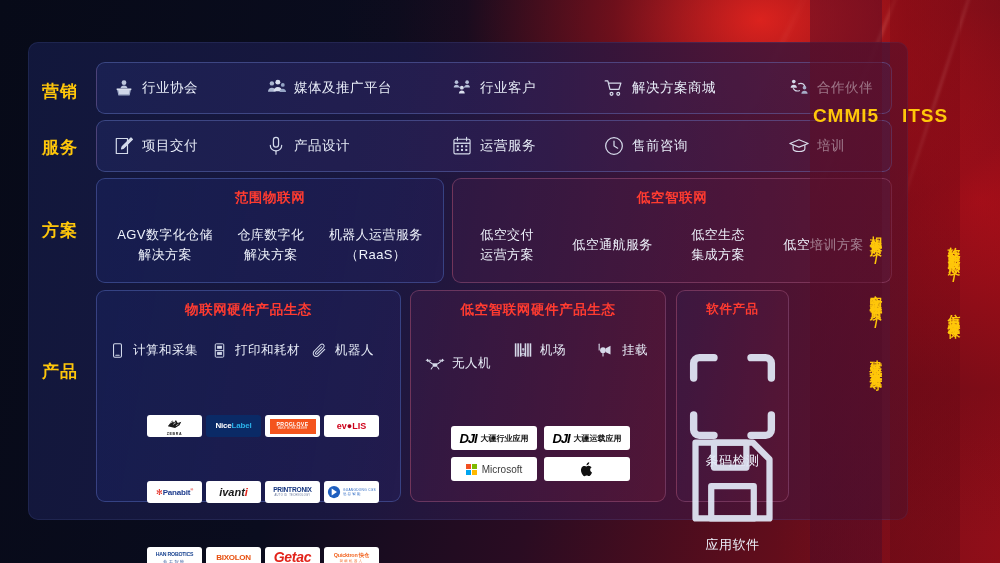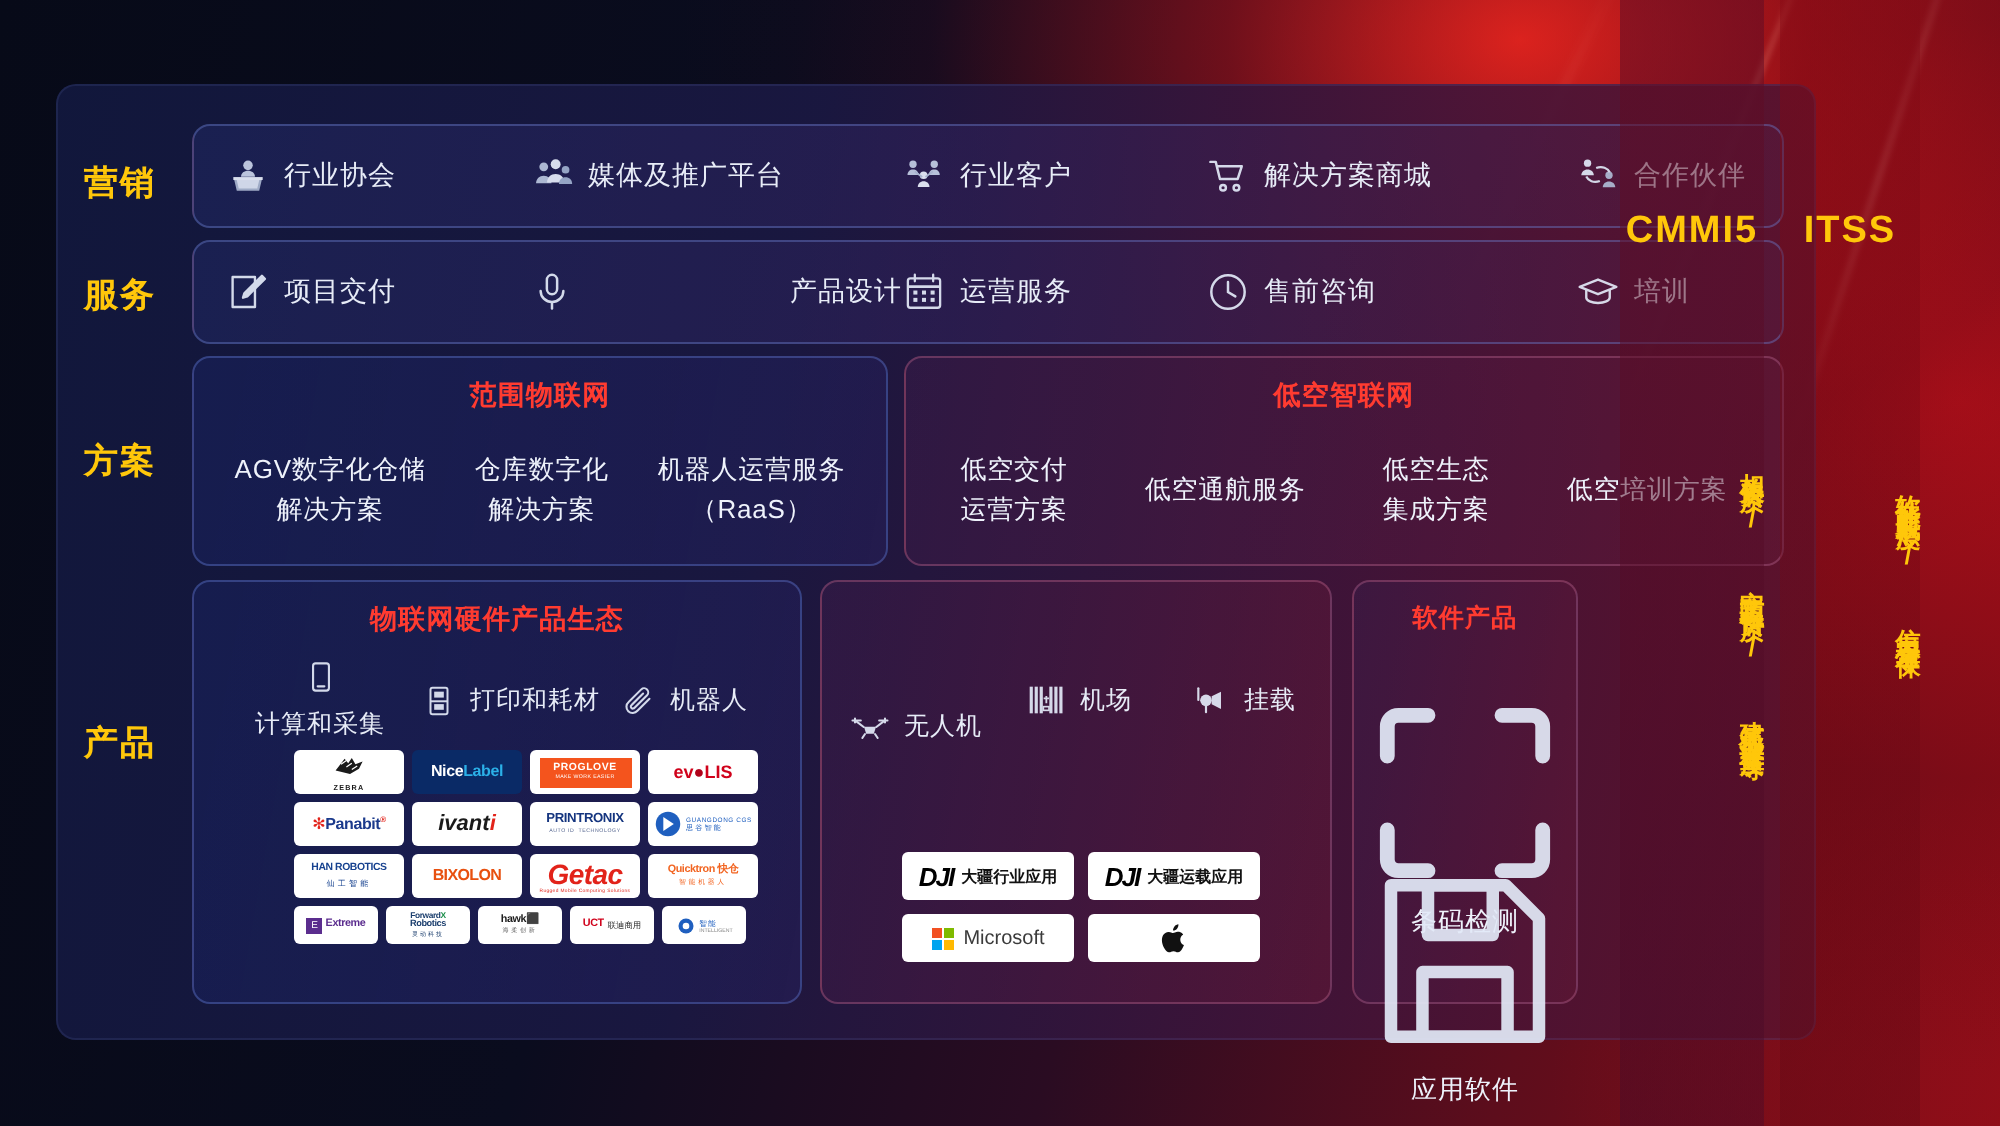--- a/index.html
+++ b/index.html
@@ -73,20 +73,21 @@
   .soln-items { position: absolute; left: 8px; right: 8px; top: 36px; bottom: 8px;
     display: flex; align-items: center; justify-content: space-around; }
   .soln-items .s { color: #eef2fb; font-size: 13px; line-height: 1.5; text-align: center; white-space: pre-line; letter-spacing: .4px; }
 
   
   .logogrid { position: absolute; display: flex; flex-wrap: wrap; gap: 4px; }
   .logo {
     background: #fff; border-radius: 3px;
     display: flex; align-items: center; justify-content: center;
     overflow: hidden;
+    margin-top: 40px;
   }
   .logo .txt { font-size: 7px; font-weight: bold; letter-spacing: -0.2px; line-height: 1; text-align: center; white-space: nowrap; transform-origin: center; }
 
   .sw { width: 55px; height: 22px; }
   .sw4 { width: 42px; height: 19px; }
   .dji { width: 86px; height: 24px; background:#fff; border-radius:3px; display:flex; align-items:center; justify-content:center; gap:4px; }
   .dji .d { font-size: 13px; font-weight: 900; font-style: italic; color:#000; letter-spacing:-1px; }
   .dji .cn { font-size: 8px; color:#111; font-weight: bold; }
   .msrow { display:flex; gap:7px; margin-top:7px; }
   .ms { width: 86px; height: 24px; background:#fff; border-radius:3px; display:flex; align-items:center; justify-content:center; gap:5px; }
@@ -198,21 +199,21 @@
       <div class="iconrow" style="left:16px; right:16px; top:0;">
         <div class="iitem" style="width:152px;">
           <span class="ico">
             <svg viewBox="0 0 24 24" fill="none" stroke="#e3eaf8" stroke-width="1.3" stroke-linejoin="round">
               <path d="M3.6 3.8h12.2v16.4H3.6z"></path>
               <path d="M19.6 3.2l1.6 1.6-9.6 9.6-2.3.7.7-2.3z" fill="#e3eaf8"></path>
             </svg>
           </span>
           <span class="lbl">项目交付</span>
         </div>
-        <div class="iitem" style="width:186px;justify-content:space-between;">
+        <div class="iitem" style="width:186px;">
           <span class="ico">
             <svg viewBox="0 0 24 24" fill="none" stroke="#e3eaf8" stroke-width="1.35" stroke-linecap="round">
               <rect x="9.2" y="2.6" width="5.6" height="10.6" rx="2.8"></rect>
               <path d="M5.8 11.4c0 3.4 2.8 6 6.2 6s6.2-2.6 6.2-6"></path>
               <path d="M12 17.6v3.4"></path>
             </svg>
           </span>
           <span class="lbl">产品设计</span>
         </div>
         <div class="iitem" style="width:152px;">
@@ -274,21 +275,21 @@
         <div class="s">低空通航服务</div>
         <div class="s">低空生态
 集成方案</div>
         <div class="s">低空培训方案</div>
       </div>
     </div>
 
     <div class="card cool" style="left:68px; top:248px; width:305px; height:212px;">
       <div class="cardtitle">物联网硬件产品生态</div>
       <div class="iconrow" style="left:12px; right:12px; top:44px; height:30px;">
-        <div class="iitem" style="width:102px;flex-direction:column;">
+        <div class="iitem" style="width:102px;">
           <span class="ico" style="width:17px;height:17px;">
             <svg viewBox="0 0 24 24" fill="none" stroke="#e3eaf8" stroke-width="1.5">
               <rect x="6.4" y="2.4" width="11.2" height="19.2" rx="1.8"></rect>
               <path d="M9.6 18.6h4.8" stroke-linecap="round"></path>
             </svg>
           </span>
           <span class="lbl" style="font-size:12.5px">计算和采集</span>
         </div>
         <div class="iitem" style="width:100px;">
           <span class="ico" style="width:17px;height:17px;">
@@ -417,20 +418,21 @@
             <div style="text-align:left">
               <div style="color:#1f5fbf; font-size:3.8px; letter-spacing:.6px;">智能</div>
               <div style="color:#888; font-size:2.6px;">INTELLIGENT</div>
             </div>
           </div>
         </div>
       </div>
     </div>
 
     <div class="card warm" style="left:382px; top:248px; width:256px; height:212px;">
+      <div class="cardtitle">低空智联网硬件产品生态</div>
       <div class="iconrow" style="left:14px; right:14px; top:44px; height:30px;">
         <div class="iitem" style="width:88px;margin-top:27px;">
           <span class="ico" style="width:20px;height:20px;">
             <svg viewBox="0 0 24 24" fill="none" stroke="#e3eaf8" stroke-width="1.25" stroke-linecap="round">
               <path d="M1.5 7.5h5M3 6.3v2.4M17.5 7.5h5M21 6.3v2.4"></path>
               <path d="M4 8.2l4.2 3.2M20 8.2l-4.2 3.2"></path>
               <path d="M8.4 11.2h7.2l-1.3 4.2H9.7z" fill="#e3eaf8" stroke="none"></path>
               <path d="M9 15.6l-1.6 2.4M15 15.6l1.6 2.4"></path>
             </svg>
           </span>

